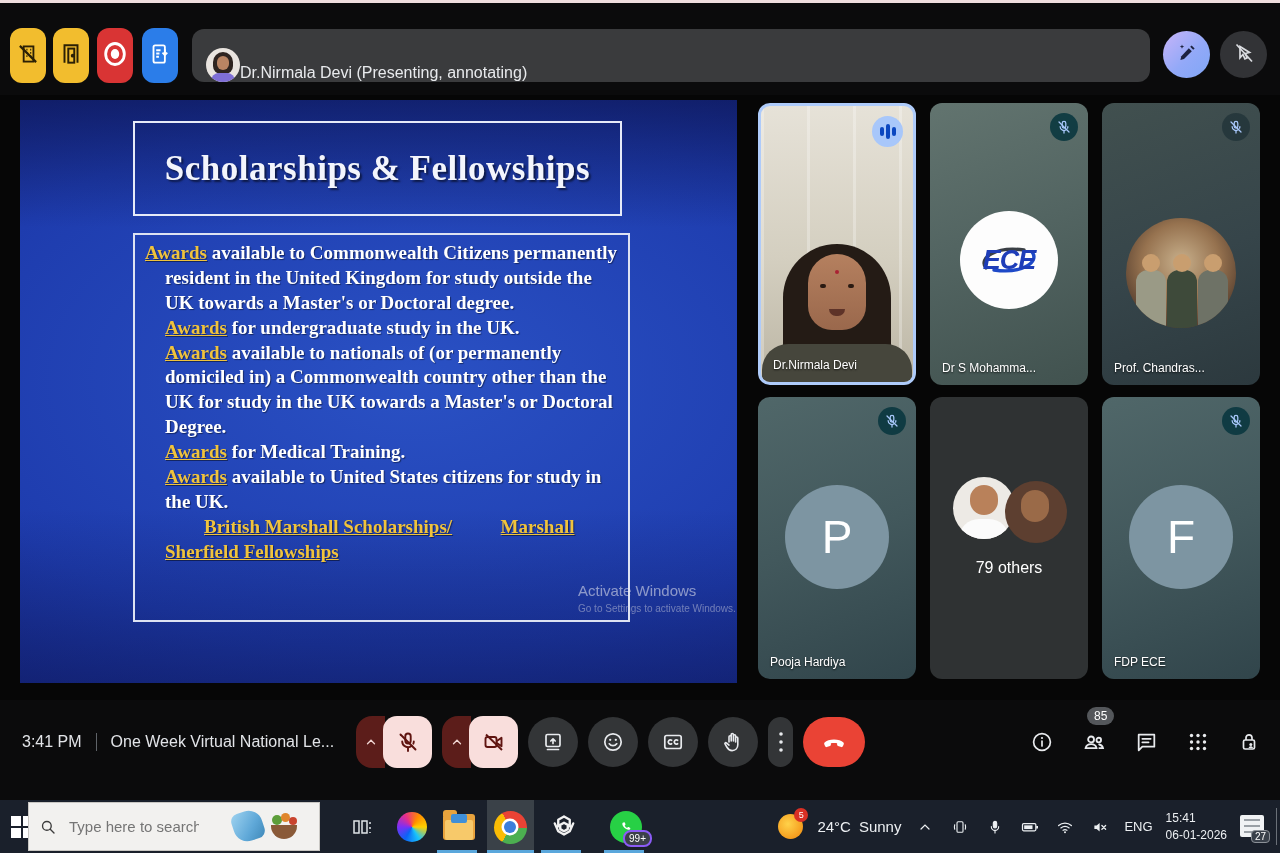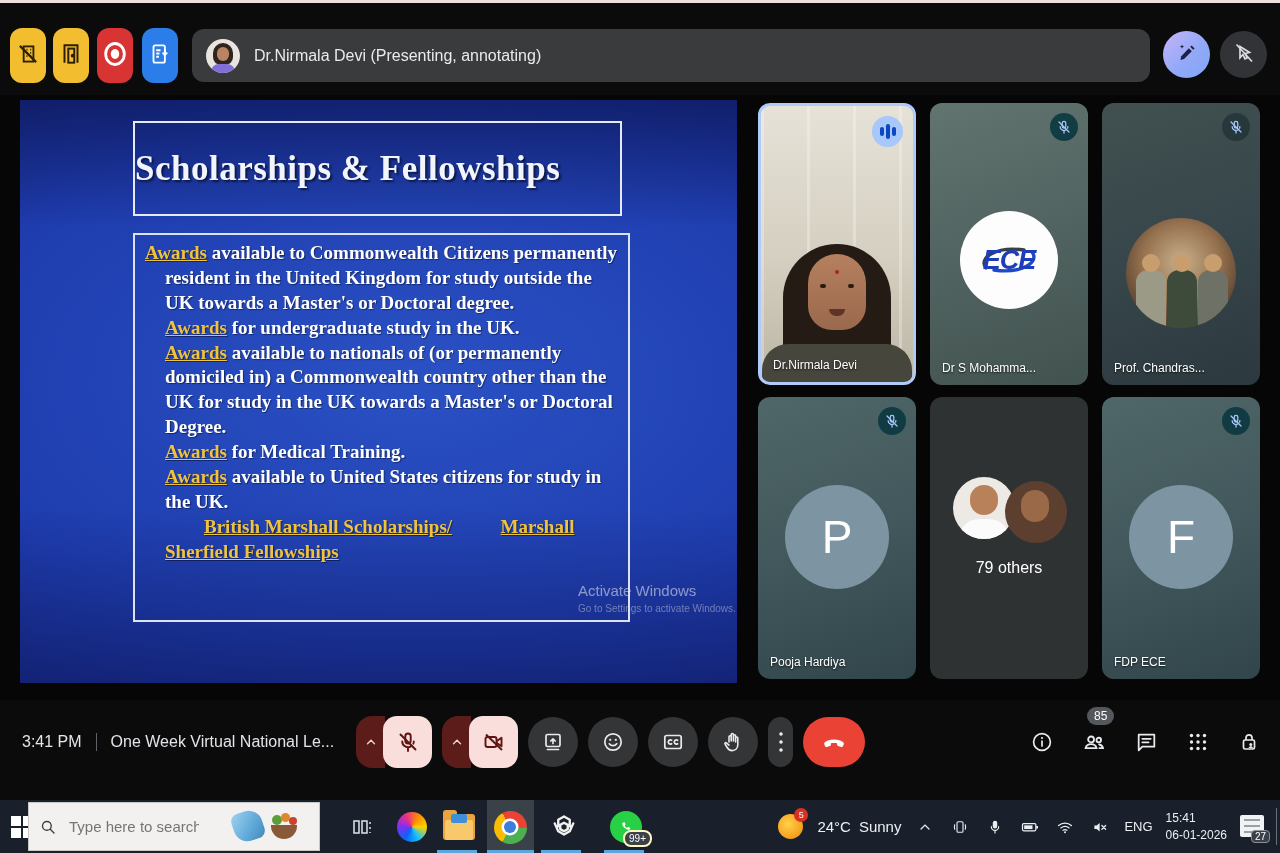--- a/index.html
+++ b/index.html
@@ -6,41 +6,41 @@
   html,body { width:1280px; height:853px; }
   body { font-family:"Liberation Sans", sans-serif; background:#000; position:relative; overflow:hidden; }
   .screen { position:absolute; inset:0; background:#060606; }
 
   
   .top-edge { position:absolute; top:0; left:0; right:0; height:3px; background:#efdede; }
 
   
   .topbar { position:absolute; top:3px; left:0; right:0; height:92px; background:#0b0b0c; }
   .ext-btn { position:absolute; top:25px; width:36px; height:55px; border-radius:12px; display:flex; align-items:center; justify-content:center; }
-  .presenter-pill { position:absolute; left:192px; top:26px; width:958px; height:53px; background:#3a3b3d; border-radius:12px; display:flex; align-items:center; padding:0 14px; gap:14px; }
+  .presenter-pill { position:absolute; left:192px; top:26px; width:958px; height:53px; background:#3a3b3d; border-radius:12px; display:flex; align-items:flex-end; padding:0 14px; }
   .pill-avatar { width:34px; height:34px; border-radius:50%; background:#e9e4df; position:relative; overflow:hidden; flex:0 0 auto; }
   .pill-avatar .hair { position:absolute; top:4px; left:7px; width:20px; height:22px; background:#2e2420; border-radius:10px 10px 8px 8px; }
   .pill-avatar .face { position:absolute; top:8px; left:11px; width:12px; height:14px; background:#b98463; border-radius:6px; }
   .pill-avatar .dress { position:absolute; bottom:0; left:5px; width:24px; height:9px; background:#7f6fd6; border-radius:8px 8px 0 0; }
   .presenter-label { color:#e8eaed; font-size:16px; }
   .round-btn { position:absolute; top:28px; width:47px; height:47px; border-radius:50%; display:flex; align-items:center; justify-content:center; }
   .magic-btn { left:1163px; background:linear-gradient(135deg,#c8b4f8 0%, #93a9f8 55%, #7fa6f6 100%); }
   .pointer-btn { left:1220px; background:#323336; }
 
   
   .stage { position:absolute; top:95px; left:0; right:0; height:605px; background:#060606; }
 
   
   .slide { position:absolute; left:20px; top:5px; width:717px; height:583px;
     background:
       linear-gradient(180deg, rgba(8,12,62,.55) 0%, rgba(8,12,62,0) 22%, rgba(8,12,62,0) 70%, rgba(8,12,62,.4) 100%),
       radial-gradient(120% 85% at 55% 48%, #2a51c4 0%, #1e3cae 55%, #152482 100%);
   }
   .slide-serif { font-family:"Liberation Serif", serif; font-weight:bold; }
-  .title-box { position:absolute; left:113px; top:21px; width:489px; height:95px; border:2px solid #e6eaf8; display:flex; align-items:center; justify-content:flex-start; }
+  .title-box { position:absolute; left:113px; top:21px; width:489px; height:95px; border:2px solid #e6eaf8; display:flex; align-items:center; justify-content:center; }
   .slide-title { font-size:35px; color:#f3f5fc; letter-spacing:.5px; text-shadow:2px 2px 2px rgba(0,0,0,.55); }
   .body-box { position:absolute; left:113px; top:133px; width:497px; height:389px; border:2px solid #dde2f2; padding:6px 8px 0 10px; color:#fff; font-size:19px; line-height:1.31; text-shadow:1px 1px 1px rgba(0,0,0,.45); }
   .body-inner { padding-left:20px; }
   .body-inner p { margin:0; }
   .body-inner p.first { text-indent:-20px; }
   .lead { color:#f0c33c; text-decoration:underline; }
   .slide-link { color:#f0c33c; text-decoration:underline;margin-left:39px; }
   .links-line { margin-top:0; }
   .watermark { position:absolute; left:558px; top:482px; width:170px; color:rgba(235,235,240,.55); }
   .wm1 { font-size:15px; }
@@ -124,21 +124,21 @@
   .copilot { width:30px; height:30px; border-radius:50%; background:conic-gradient(from 210deg, #0b63f6, #7b2ff7, #e62e8b, #ff8a00, #ffd000, #19c3fb, #0b63f6); }
   .folder { position:relative; width:32px; height:26px; }
   .folder .back { position:absolute; inset:0; background:#e8a33d; border-radius:3px; }
   .folder .tab { position:absolute; top:-4px; left:0; width:14px; height:6px; background:#e8a33d; border-radius:3px 3px 0 0; }
   .folder .front { position:absolute; left:2px; top:6px; right:2px; bottom:0; background:#f7c96a; border-radius:2px; }
   .folder .tray { position:absolute; left:8px; bottom:2px; width:16px; height:9px; background:#3f8fd8; border-radius:2px; }
   .chrome-icon { position:relative; width:33px; height:33px; border-radius:50%; background:conic-gradient(from -30deg, #ea4335 0 120deg, #4caf50 120deg 240deg, #fbbc04 240deg 360deg); }
   .chrome-icon .ring { position:absolute; left:50%; top:50%; transform:translate(-50%,-50%); width:17px; height:17px; border-radius:50%; background:#fff; }
   .chrome-icon .dot { position:absolute; left:50%; top:50%; transform:translate(-50%,-50%); width:12px; height:12px; border-radius:50%; background:#3b7dea; background:#3d7edb; }
   .whatsapp { position:relative; width:32px; height:32px; border-radius:50%; background:#27d045; display:flex; align-items:center; justify-content:center; }
-  .wa-badge { position:absolute; right:-10px; bottom:-4px; background:#3b4049; border:2px solid #fef9c3; color:#fff; font-size:10px; padding:1px 4px; border-radius:8px; }
+  .wa-badge { position:absolute; right:-10px; bottom:-4px; background:#3b4049; border:2px solid #8b5cf6; color:#fff; font-size:10px; padding:1px 4px; border-radius:8px; }
   .tray { position:absolute; right:0; top:0; height:53px; display:flex; align-items:center; gap:13px; padding-right:14px; color:#eceff2; }
   .sun { position:relative; width:27px; height:27px; }
   .sun .disc { position:absolute; inset:1px; border-radius:50%; background:radial-gradient(circle at 40% 40%, #ffd24a, #f59d1e 70%); }
   .sun .nbadge { position:absolute; top:-5px; right:-4px; min-width:14px; height:14px; border-radius:7px; background:#d93025; color:#fff; font-size:9px; display:flex; align-items:center; justify-content:center; padding:0 3px; }
   .weather-text { font-size:15px; display:flex; gap:8px; }
   .tray-ic { display:flex; align-items:center; justify-content:center; width:22px; height:22px; }
   .lang { font-size:13px; }
   .clock-block { font-size:12px; line-height:1.35; }
   .notif { position:relative; width:26px; height:24px; }
   .notif .sheet { position:absolute; inset:0 2px 2px 0; background:#f0f2f4; border-radius:2px; }

